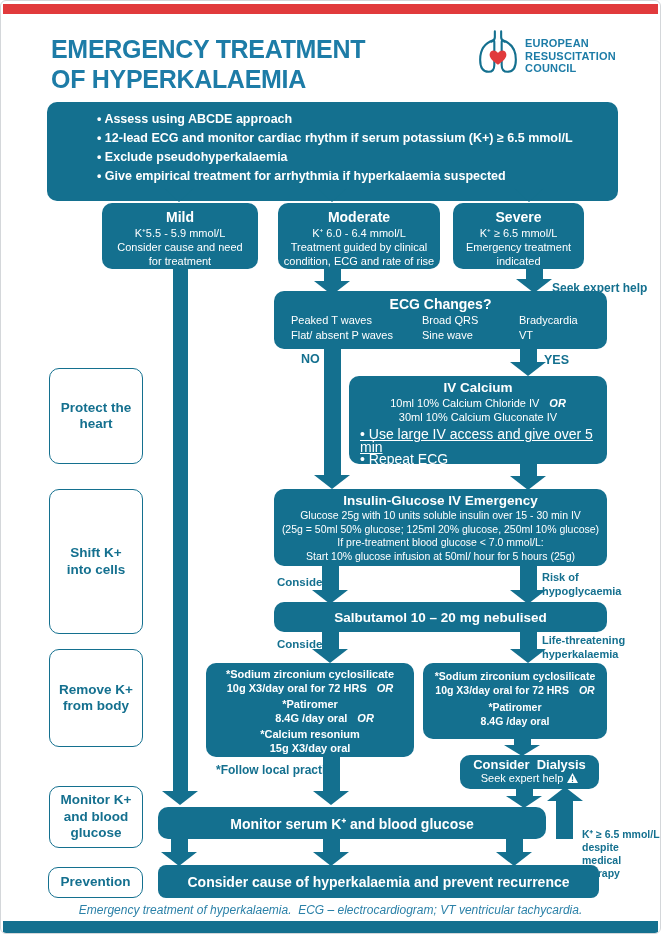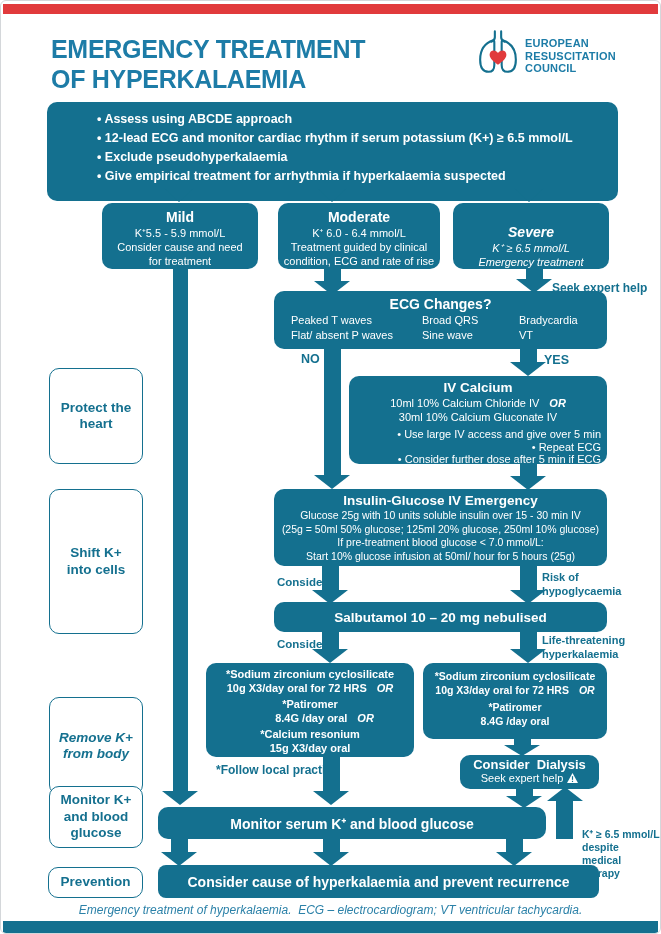--- a/index.html
+++ b/index.html
@@ -68,21 +68,21 @@
     <div class="boxbody pre">K⁺5.5 - 5.9 mmol/L
 Consider cause and need
 for treatment</div>
   </div>
   <div class="tealbox" style="left:277px;top:202px;width:162px;height:66px;padding-top:5px;">
     <div class="boxtitle">Moderate</div>
     <div class="boxbody pre">K⁺ 6.0 - 6.4 mmol/L
 Treatment guided by clinical
 condition, ECG and rate of rise</div>
   </div>
-  <div class="tealbox" style="left:452px;top:202px;width:156px;height:66px;padding-top:20px;font-style:italic;">
+  <div class="tealbox" style="left:452px;top:202px;width:131px;height:66px;padding-top:5px;">
     <div class="boxtitle">Severe</div>
     <div class="boxbody pre">K⁺ ≥ 6.5 mmol/L
 Emergency treatment
 indicated</div>
   </div>
 
   <div class="shaft" style="left:172px;top:268px;width:15px;height:522px;"></div>
   <div class="head-down" style="left:161px;top:790px;"></div>
 
   <div class="shaft" style="left:323px;top:268px;width:17px;height:14px;"></div>
@@ -113,21 +113,21 @@
   <div class="head-down" style="left:313px;top:474px;"></div>
 
   <div class="shaft" style="left:519px;top:348px;width:17px;height:14px;"></div>
   <div class="head-down" style="left:509px;top:361px;"></div>
   <div class="lbl" style="left:543px;top:353px;font-size:12.5px;">YES</div>
 
   <div class="tealbox" style="left:348px;top:375px;width:258px;height:88px;padding-top:4px;">
     <div style="font-weight:bold;font-size:13.5px;line-height:16px;">IV Calcium</div>
     <div style="font-size:11px;line-height:14px;"><span>10ml 10% Calcium Chloride IV</span><span class="or">OR</span></div>
     <div style="font-size:11px;line-height:14px;">30ml 10% Calcium Gluconate IV</div>
-    <div style="text-align:right;padding:4px 6px 0 11px;font-size:11px;line-height:12.5px;">
+    <div style="text-align:left;padding:4px 6px 0 11px;font-size:14px;line-height:12.5px;text-decoration:underline;">
       <div>• Use large IV access and give over 5 min</div>
       <div>• Repeat ECG</div>
       <div>• Consider further dose after 5 min if ECG changes persist</div>
     </div>
   </div>
   <div class="shaft" style="left:519px;top:463px;width:17px;height:13px;"></div>
   <div class="head-down" style="left:509px;top:475px;"></div>
 
   <div class="tealbox" style="left:273px;top:488px;width:333px;height:77px;padding-top:4px;">
     <div style="font-weight:bold;font-size:13.5px;line-height:16px;">Insulin-Glucose IV Emergency</div>
@@ -211,21 +211,21 @@
   <div class="head-down" style="left:495px;top:851px;"></div>
 
   <div class="tealbox" style="left:157px;top:864px;width:441px;height:33px;display:flex;align-items:center;justify-content:center;border-radius:8px;">
     <div style="font-weight:bold;font-size:14px;">Consider cause of hyperkalaemia and prevent recurrence</div>
   </div>
 
   <div class="rail pre" style="top:488px;height:145px;">Shift K+
 into cells</div>
   <div class="rail pre" style="top:367px;height:96px;">Protect the
 heart</div>
-  <div class="rail pre" style="top:696px;height:98px;font-style:italic;">Remove K+
+  <div class="rail pre" style="top:648px;height:98px;">Remove K+
 from body</div>
   <div class="rail pre" style="top:785px;height:62px;">Monitor K+
 and blood
 glucose</div>
   <div class="rail pre" style="top:866px;height:31px;left:47px;width:95px;">Prevention</div>
 
   <div class="footer pre">Emergency treatment of hyperkalaemia.  ECG – electrocardiogram; VT ventricular tachycardia.</div>
 
   <div class="abs" style="left:2px;top:920px;width:655px;height:12px;background:var(--teal);"></div>
 </div>

